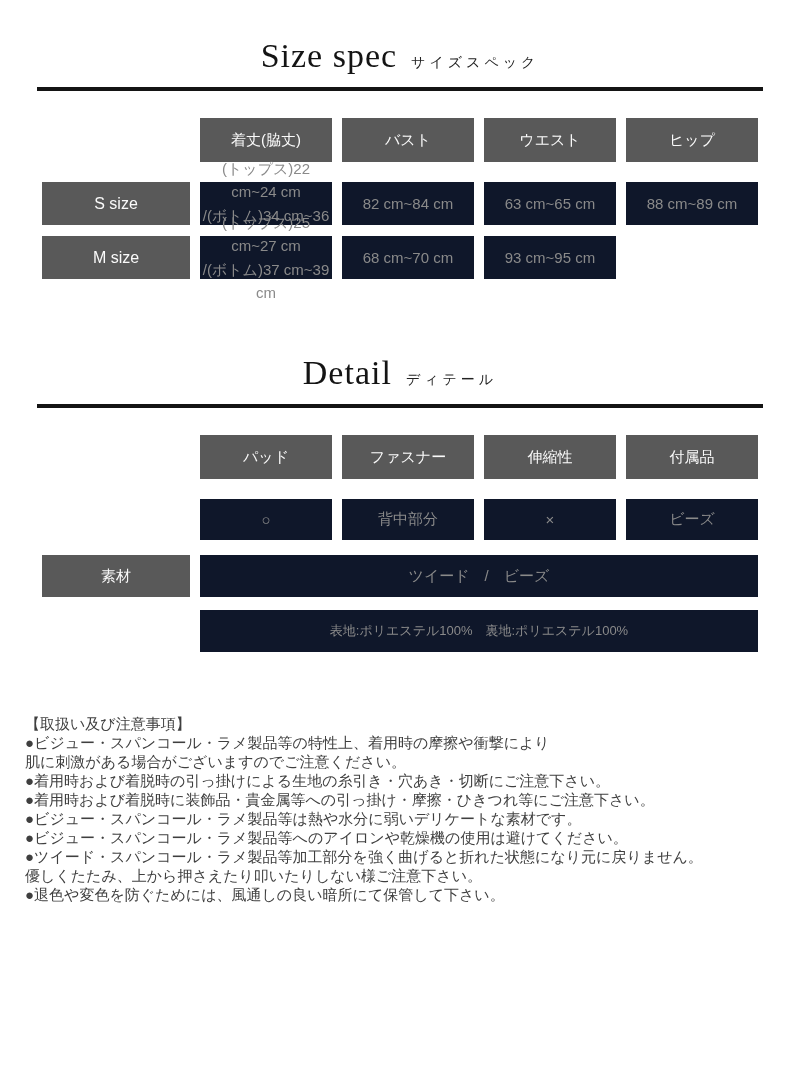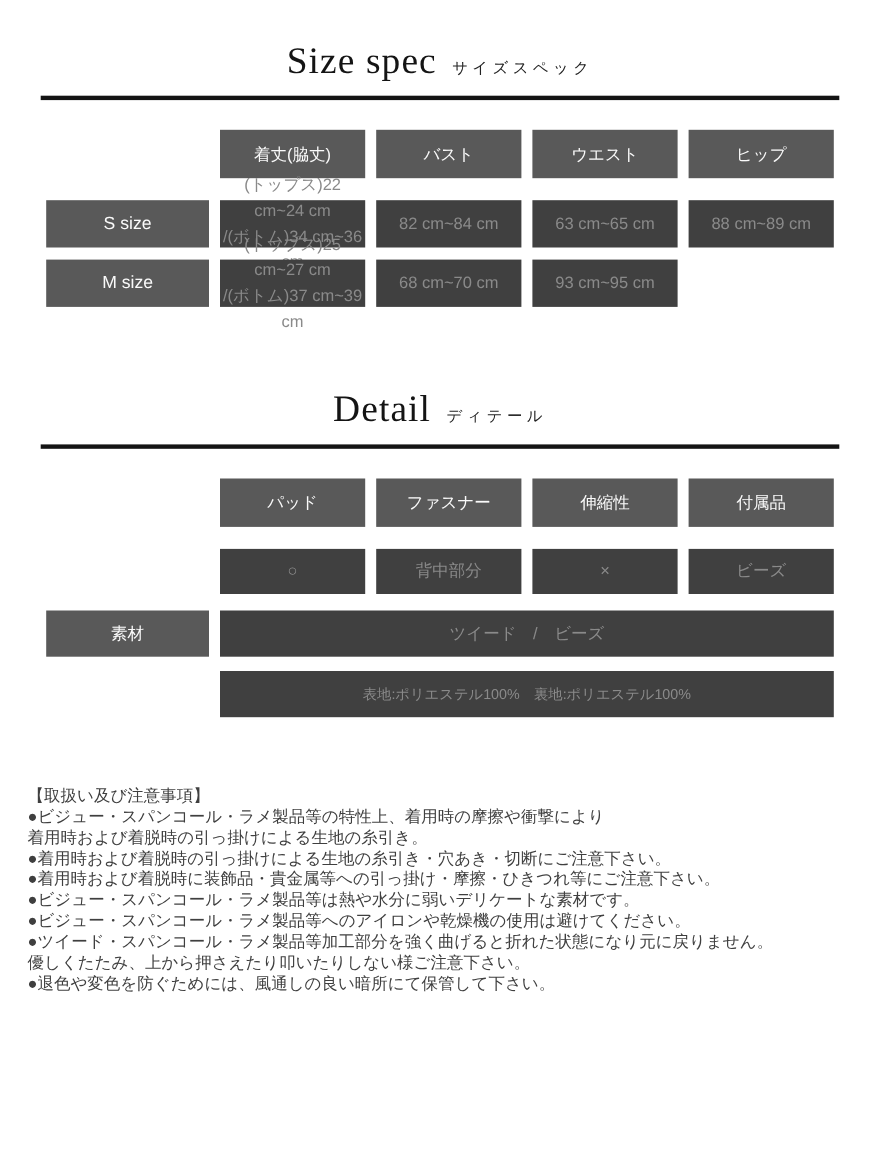--- a/index.html
+++ b/index.html
@@ -29,21 +29,21 @@
   .row{
     display:grid;
     grid-template-columns:148px 132px 132px 132px 132px;
     column-gap:10px;
   }
   .cell{
     display:flex;align-items:center;justify-content:center;
     text-align:center;
   }
   .cell.dark{background:#595959;color:#fafafa;}
-  .cell.light{background:#404040;color:#8a8a8a;}
+  .cell.light{background:#0f172a;color:#8a8a8a;}
   .cell.spacer{background:transparent;}
 
   .size-grid{margin-top:26px;}
   .hdr-row .cell{height:44px;font-size:15px;}
   .hdr-row{margin-bottom:20px;margin-top:27px;}
   .size-row{margin-bottom:11px;}
   .size-row .cell{height:43px;font-size:15px;}
   .size-row .cell.dark{font-size:16px;}
   .len-cell{flex-direction:column;font-size:12px;line-height:1.55;padding:0 2px;}
 
@@ -136,21 +136,21 @@
 
       <div class="row blend-row">
         <div class="cell light wide-cell">表地:ポリエステル100%　裏地:ポリエステル100%</div>
       </div>
     </div>
   </section>
 
   <section class="notes">
     <div>【取扱い及び注意事項】</div>
     <div>●ビジュー・スパンコール・ラメ製品等の特性上、着用時の摩擦や衝撃により</div>
-    <div>着用時および着脱時の引っ掛けによる生地の糸引き。</div>
+    <div>肌に刺激がある場合がございますのでご注意ください。</div>
     <div>●着用時および着脱時の引っ掛けによる生地の糸引き・穴あき・切断にご注意下さい。</div>
     <div>●着用時および着脱時に装飾品・貴金属等への引っ掛け・摩擦・ひきつれ等にご注意下さい。</div>
     <div>●ビジュー・スパンコール・ラメ製品等は熱や水分に弱いデリケートな素材です。</div>
     <div>●ビジュー・スパンコール・ラメ製品等へのアイロンや乾燥機の使用は避けてください。</div>
     <div>●ツイード・スパンコール・ラメ製品等加工部分を強く曲げると折れた状態になり元に戻りません。</div>
     <div>優しくたたみ、上から押さえたり叩いたりしない様ご注意下さい。</div>
     <div>●退色や変色を防ぐためには、風通しの良い暗所にて保管して下さい。</div>
   </section>
 
 </div>

